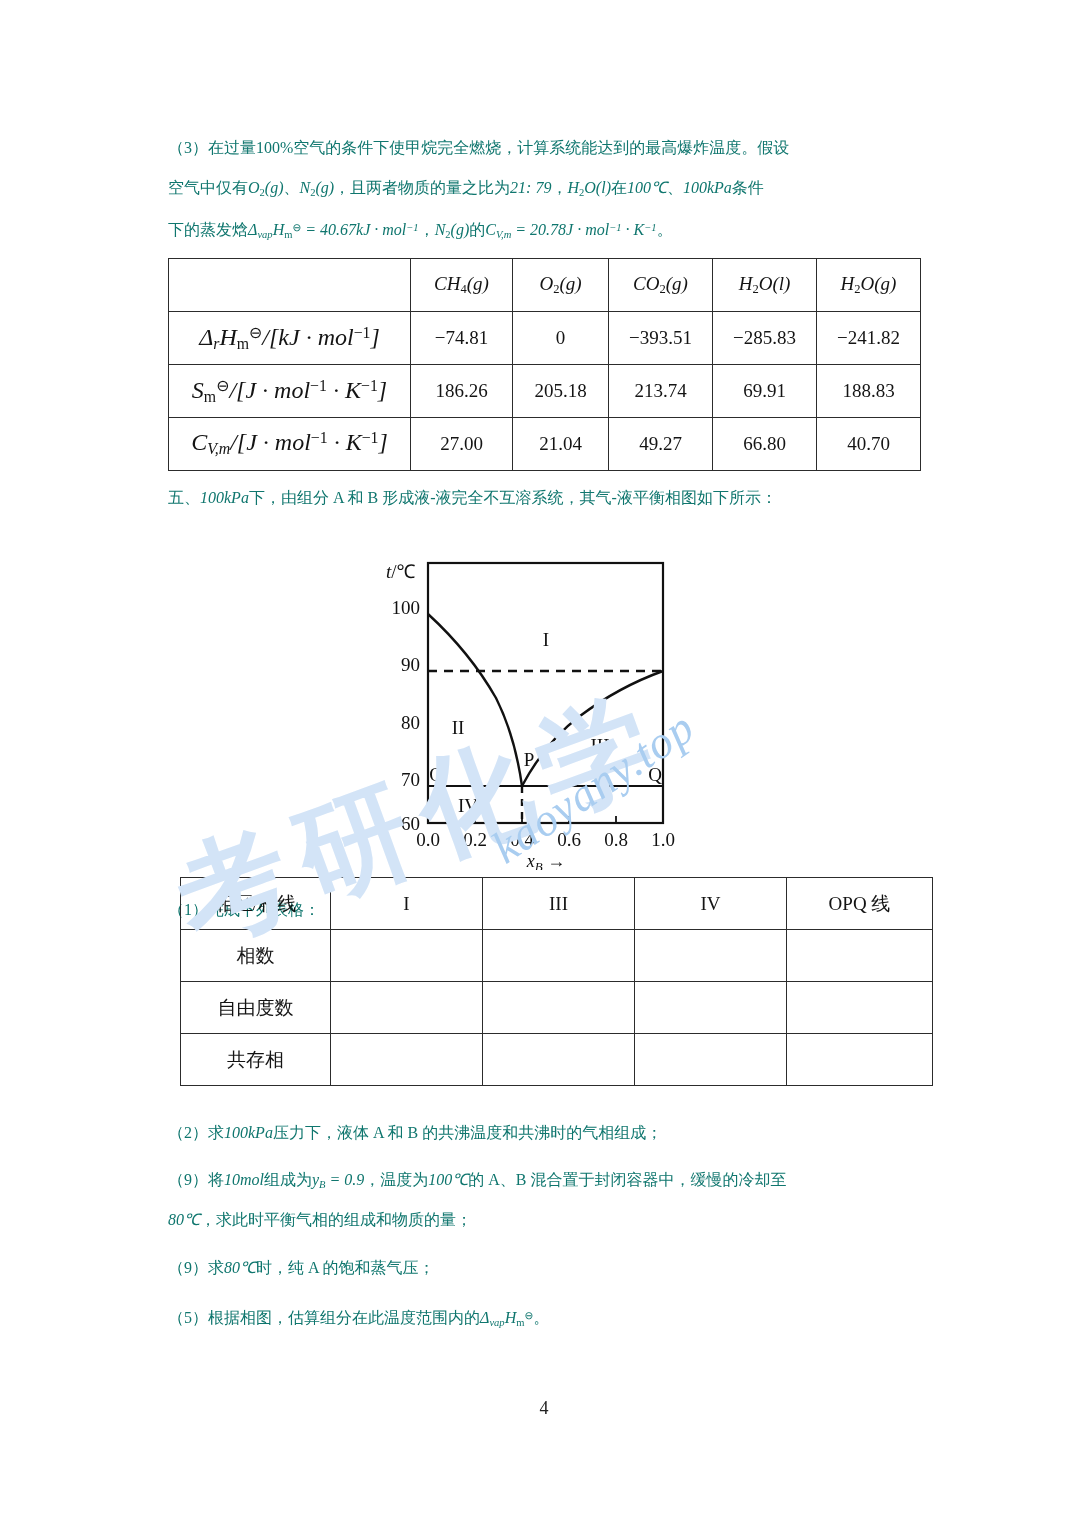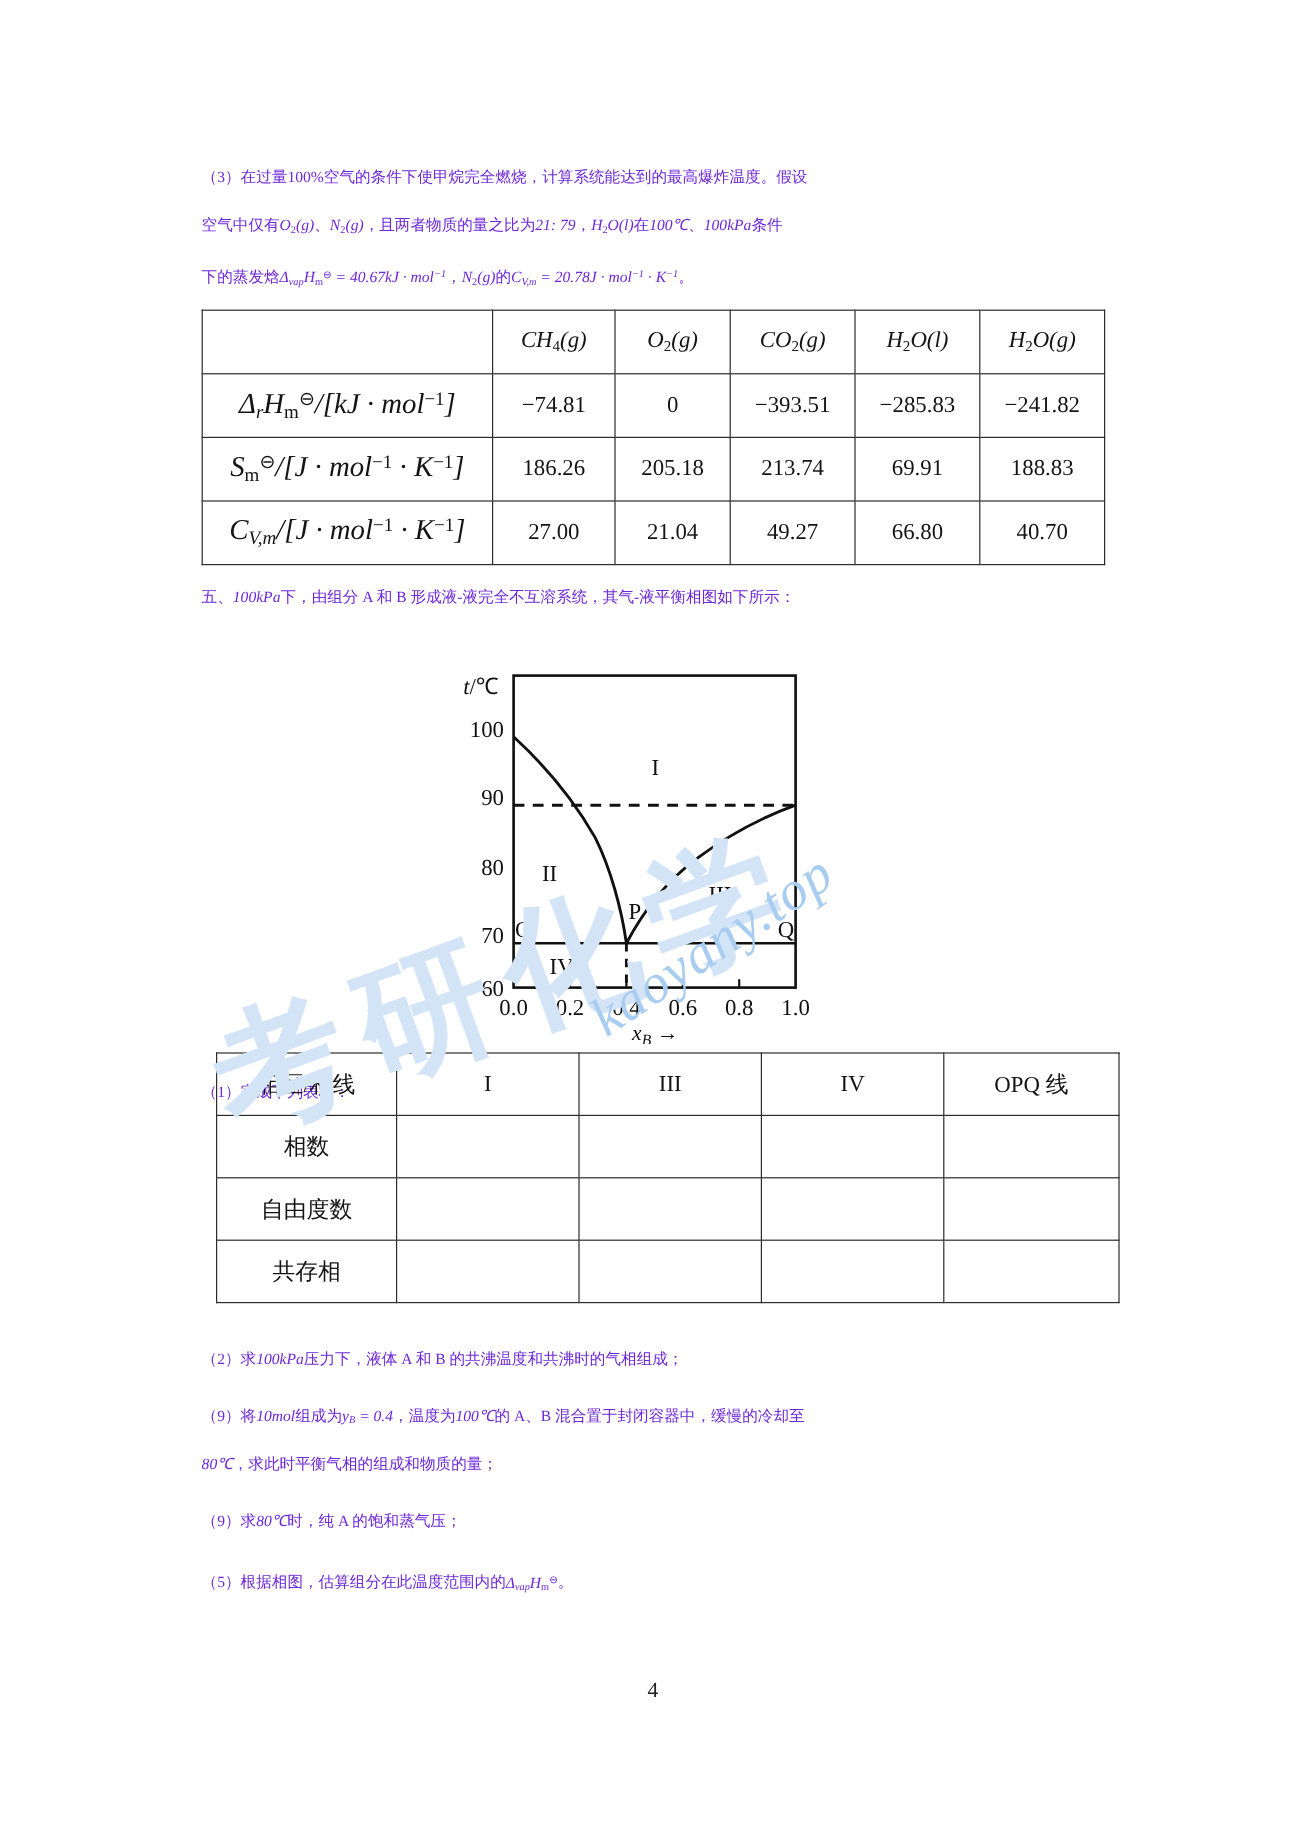--- a/index.html
+++ b/index.html
@@ -60,23 +60,23 @@
     letter-spacing: 1px;
     transform: rotate(-34deg);
     transform-origin: left top;
     white-space: nowrap;
     user-select: none;
   }
 
   
   .para {
     position: absolute;
-    font-size: 13px;
+    font-size: 16px;
     line-height: 40px;
-    color: #6d28d9;
+    color: #0f766e;
     white-space: nowrap;
   }
   .it { font-style: italic; font-family: "Liberation Serif", serif; }
   sub, sup {
     font-size: 0.66em;
     font-style: italic;
   }
   sub { vertical-align: -0.26em; }
   sup { vertical-align: 0.42em; }
   .nosl { font-style: normal; }
@@ -292,21 +292,21 @@
           <td></td>
         </tr>
       </tbody>
     </table>
 
     <div class="para" style="left:0px; top:1113px;">
       <span>（2）求</span><span class="it">100kPa</span><span>压力下，液体 A 和 B 的共沸温度和共沸时的气相组成；</span>
     </div>
 
     <div class="para" style="left:0px; top:1160px;">
-      <span>（9）将</span><span class="it">10mol</span><span>组成为</span><span class="it">y<sub>B</sub></span><span class="it"> = 0.4</span><span>，温度为</span><span class="it">100℃</span><span>的 A、B 混合置于封闭容器中，缓慢的冷却至</span>
+      <span>（9）将</span><span class="it">10mol</span><span>组成为</span><span class="it">y<sub>B</sub></span><span class="it"> = 0.9</span><span>，温度为</span><span class="it">100℃</span><span>的 A、B 混合置于封闭容器中，缓慢的冷却至</span>
     </div>
     <div class="para" style="left:0px; top:1200px;">
       <span class="it">80℃</span><span>，求此时平衡气相的组成和物质的量；</span>
     </div>
 
     <div class="para" style="left:0px; top:1248px;">
       <span>（9）求</span><span class="it">80℃</span><span>时，纯 A 的饱和蒸气压；</span>
     </div>
 
     <div class="para" style="left:0px; top:1296px;">

